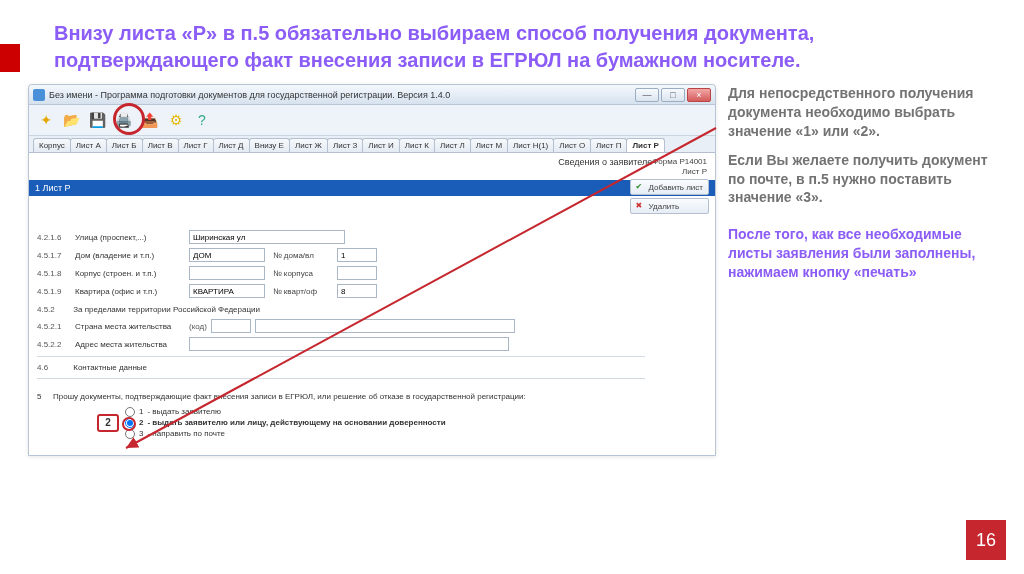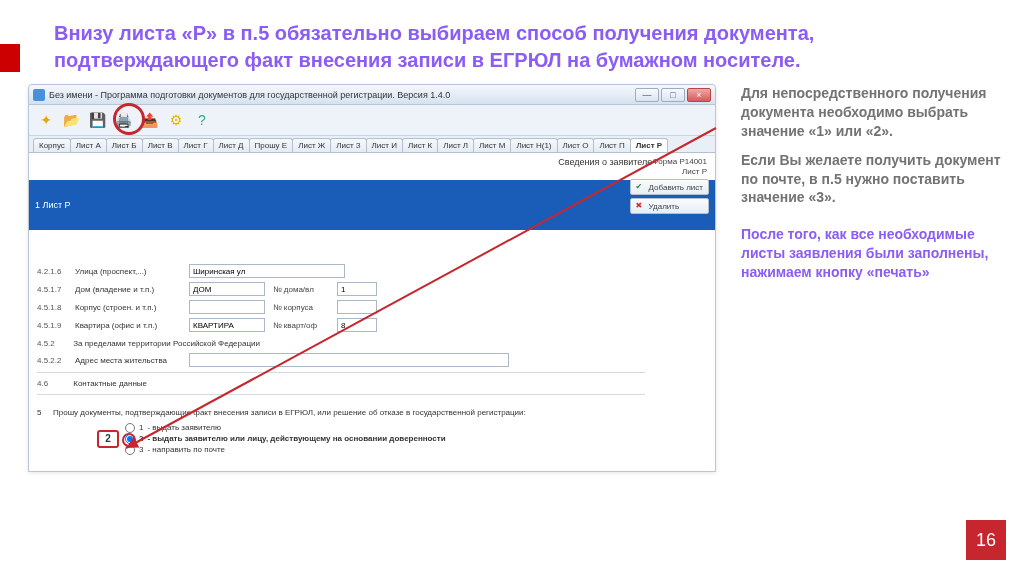--- a/index.html
+++ b/index.html
@@ -1,41 +1,41 @@
 <!DOCTYPE html>
 <html><head>
 <meta charset="utf-8">
 <style>
 *{box-sizing:border-box;margin:0;padding:0;font-family:Tahoma,Arial,sans-serif}
 body{background:#fff;width:1024px;height:574px;position:relative;overflow:hidden}
 .slide{width:1024px;height:574px;position:relative;padding:20px 0 0 0}
 .red-bar{position:absolute;left:0;top:44px;width:20px;height:28px;background:#c00}
 .heading{font-size:20px;font-weight:bold;color:#8b5cf6;margin:0 20px 10px 54px;line-height:1.35}
-.main-row{display:flex;gap:25px;padding:0 20px 0 28px}
+.main-row{display:flex;gap:12px;padding:0 20px 0 28px}
 .window{width:688px;border:1px solid #b8c5d6;border-radius:4px 4px 0 0;background:#e9eff6;font-size:9px;color:#333;box-shadow:0 1px 4px rgba(0,0,0,.1)}
 .titlebar{display:flex;align-items:center;height:20px;background:linear-gradient(#f4f8fc,#d6e2ef);border-bottom:1px solid #b8c5d6;padding:0 4px;border-radius:4px 4px 0 0}
 .titlebar .ico{width:12px;height:12px;background:#4a90d9;border-radius:2px;margin-right:4px}
 .titlebar .title{flex:1;font-size:9px;color:#333}
 .winbtns{display:flex;gap:2px}
 .winbtn{width:24px;height:14px;border:1px solid #9aadc2;border-radius:2px;background:linear-gradient(#f7fafd,#dbe4ee);font-size:9px;text-align:center;line-height:12px;color:#556}
 .winbtn.close{background:linear-gradient(#f2a6a6,#d45b5b);border-color:#b44;color:#fff}
 .toolbar{display:flex;align-items:center;gap:4px;padding:4px 6px;background:#eef3f9;border-bottom:1px solid #cbd5e0;position:relative}
 .tb{width:22px;height:22px;border-radius:3px;display:flex;align-items:center;justify-content:center;font-size:14px}
 .tb.new{color:#e6a700}
 .tb.open{color:#d88}
 .tb.save{color:#5aa}
 .print-circle{position:absolute;left:84px;top:-2px;width:32px;height:32px;border:3px solid #c6262e;border-radius:50%;pointer-events:none}
 .tabs{display:flex;background:#e9eff6;border-bottom:1px solid #b4c0cf;padding:2px 4px 0 4px;gap:0}
 .tab{padding:2px 5px;border:1px solid #b4c0cf;border-bottom:none;background:linear-gradient(#f6f9fc,#e4ebf3);font-size:8px;color:#333;border-radius:3px 3px 0 0;margin-right:-1px;white-space:nowrap}
 .tab.active{background:#fff;font-weight:bold}
 .content{background:#fff;padding:0;position:relative}
 .form-header{display:flex;justify-content:space-between;padding:4px 8px;font-size:8px}
 .form-title{flex:1;text-align:right;font-size:9px}
 .form-meta{text-align:right;font-size:8px;color:#444;line-height:1.2}
-.blue-row{background:#1a5db8;color:#fff;padding:20px 6px;font-size:9px;display:flex;align-items:center}
+.blue-row{background:#1a5db8;color:#fff;padding:3px 6px;font-size:9px;display:flex;align-items:center}
 .side-btns{position:absolute;right:6px;top:26px;display:flex;flex-direction:column;gap:3px}
 .sbtn{display:flex;align-items:center;gap:3px;padding:2px 5px;border:1px solid #b4c0cf;background:linear-gradient(#fafcfe,#e6edf5);border-radius:2px;font-size:8px;color:#444}
 .sbtn .ic{width:10px;height:10px;display:inline-block}
 .add-ic{color:#2a8a2a}
 .del-ic{color:#c33}
 .form-body{padding:6px 70px 6px 8px;font-size:8px;color:#333}
 .field-row{display:flex;align-items:center;gap:4px;padding:2px 0}
 .fnum{width:34px;color:#555}
 .flabel{width:110px;color:#333}
 .finput{border:1px solid #aab7c6;background:#fff;height:14px;padding:0 3px;font-size:8px}
@@ -92,21 +92,21 @@
         <div class="print-circle"></div>
       </div>
 
       <div class="tabs">
         <div class="tab">Корпус</div>
         <div class="tab">Лист А</div>
         <div class="tab">Лист Б</div>
         <div class="tab">Лист В</div>
         <div class="tab">Лист Г</div>
         <div class="tab">Лист Д</div>
-        <div class="tab">Прошу Е</div>
+        <div class="tab">Внизу Е</div>
         <div class="tab">Лист Ж</div>
         <div class="tab">Лист З</div>
         <div class="tab">Лист И</div>
         <div class="tab">Лист К</div>
         <div class="tab">Лист Л</div>
         <div class="tab">Лист М</div>
         <div class="tab">Лист Н(1)</div>
         <div class="tab">Лист О</div>
         <div class="tab">Лист П</div>
         <div class="tab active">Лист Р</div>
@@ -161,20 +161,27 @@
             <span class="fnum">4.5.1.9</span>
             <span class="flabel">Квартира (офис и т.п.)</span>
             <input class="finput w60" value="КВАРТИРА" style="">
             <span class="sublbl">№ кварт/оф</span>
             <input class="finput w40" value="8" style="">
           </div>
 
           <div class="section-title">
             <span class="fnum" style="display:inline-block;width:34px">4.5.2</span>
             <span>За пределами территории Российской Федерации</span>
+          </div>
+          <div class="field-row">
+            <span class="fnum">4.5.2.1</span>
+            <span class="flabel">Страна места жительства</span>
+            <span style="font-size:8px;color:#555">(код)</span>
+            <input class="finput w40" style="">
+            <input class="finput" style="width: 260px;">
           </div>
           <div class="field-row">
             <span class="fnum">4.5.2.2</span>
             <span class="flabel">Адрес места жительства</span>
             <input class="finput" style="width: 320px;">
           </div>
           <hr class="sep">
           <div class="section-title">
             <span class="fnum" style="display:inline-block;width:34px">4.6</span>
             <span>Контактные данные</span>

